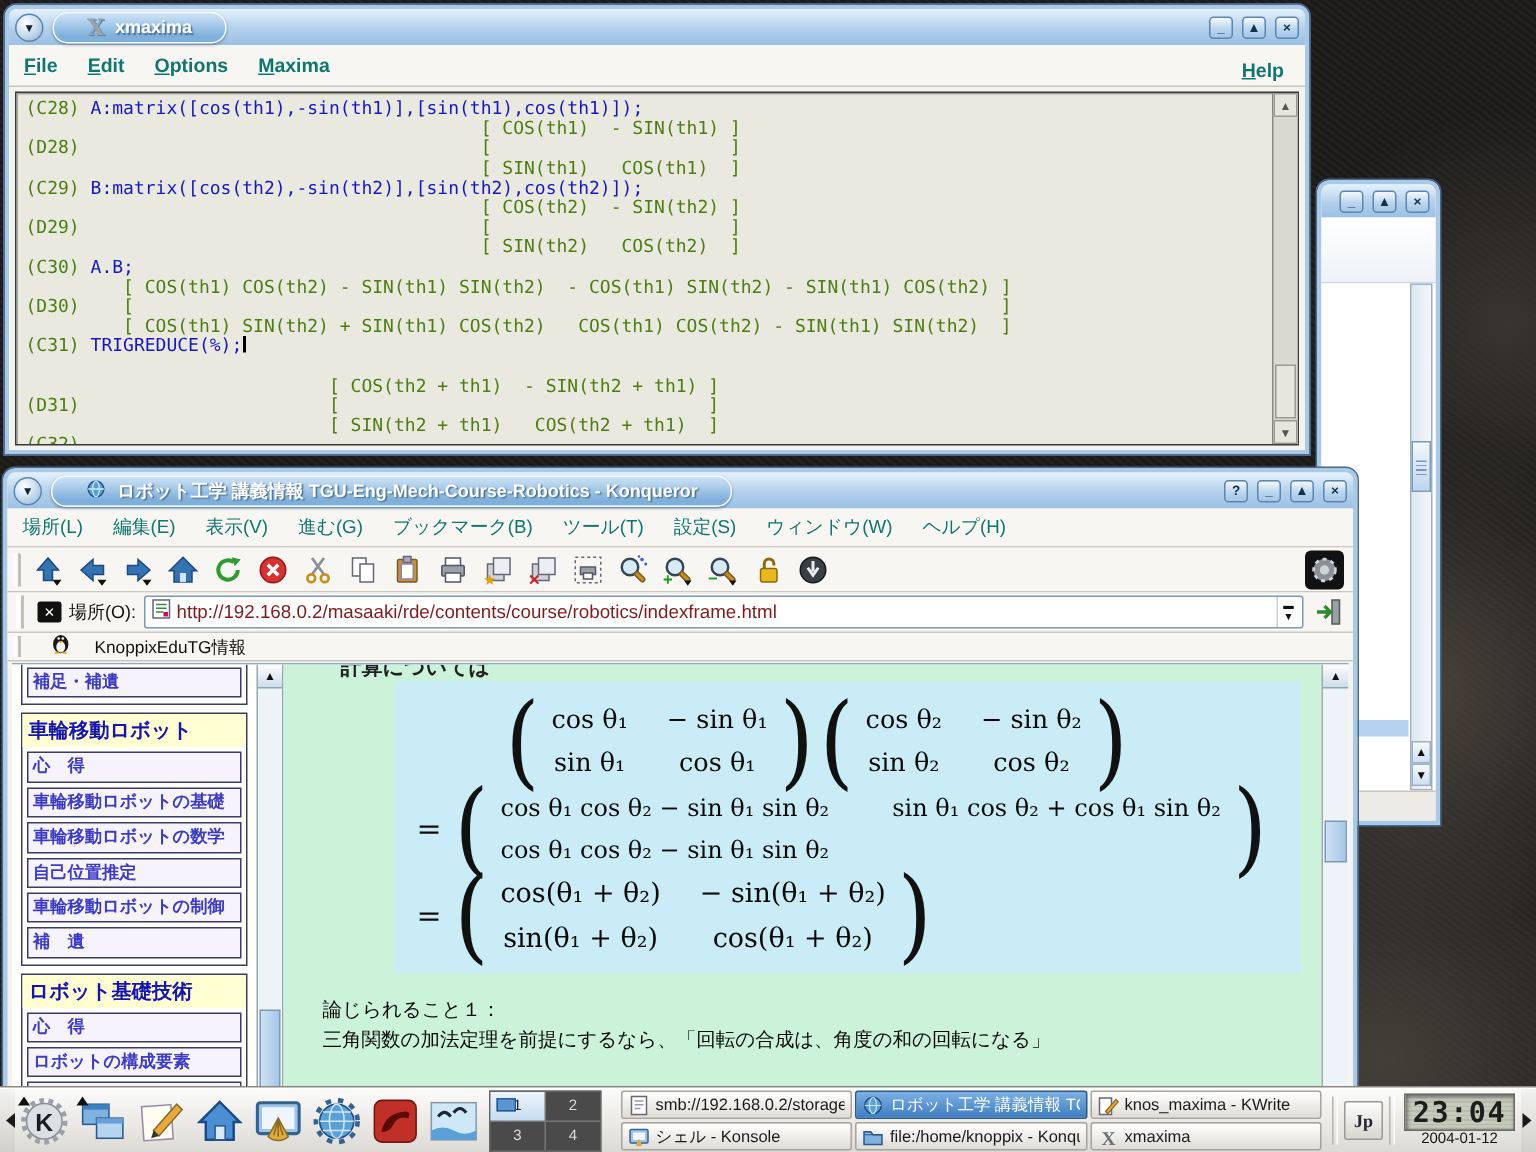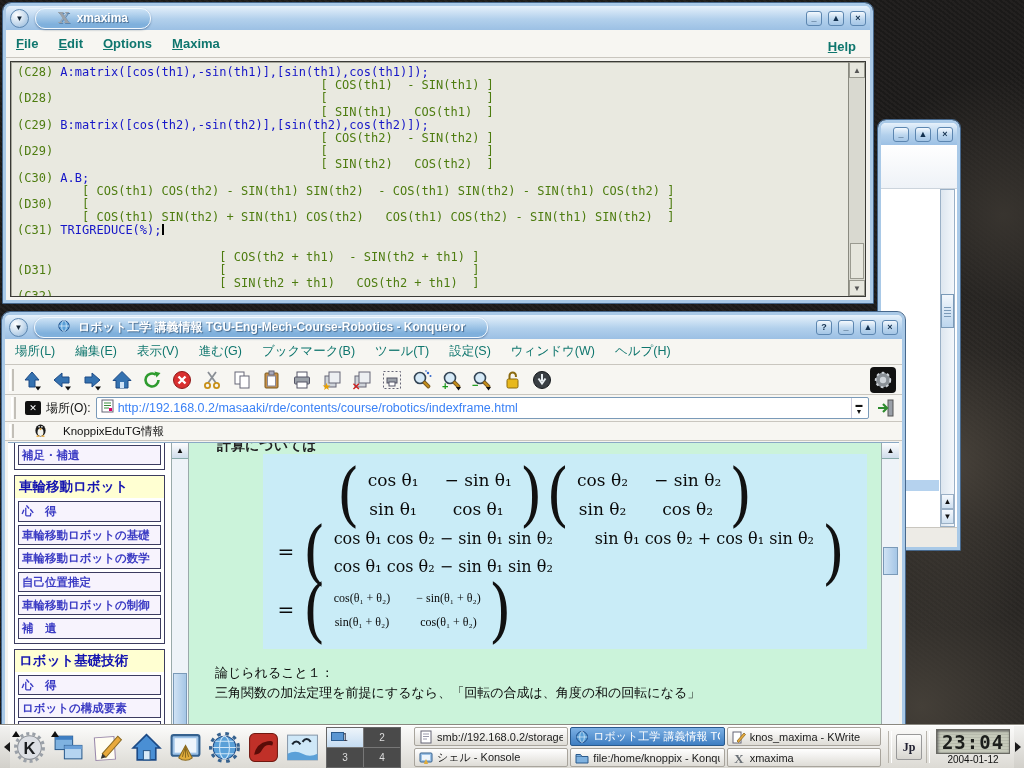--- a/index.html
+++ b/index.html
@@ -56,38 +56,38 @@
 .toolbar{height:30px;background:#f7f6f2;border-bottom:1px solid #c9c6bf;display:flex;align-items:center;padding:0 2px}
 .handle{width:5px;height:22px;border-left:2px solid #fff;border-right:2px solid #c2bfb8;margin:0 4px 0 2px}
 #kq-tools{display:flex;align-items:center;gap:3px}
 .tb-btn{width:27px;height:27px;display:flex;align-items:center;justify-content:center;border-radius:3px}
 .tb-btn svg{width:22px;height:22px}
 .throbber{margin-left:auto;margin-right:4px;width:26px;height:26px;border-radius:4px;background:#111;display:flex;align-items:center;justify-content:center}
 .locbar{height:27px;background:#f7f6f2;border-bottom:1px solid #c9c6bf;display:flex;align-items:center;padding:0 4px;gap:5px}
 .clear-loc{width:16px;height:14px;background:#111;border-radius:2px;color:#fff;font-size:9px;line-height:14px;text-align:center}
 .loc-label{font-size:12px;color:#111;white-space:nowrap}
 .loc-field{flex:1;height:22px;background:#fff;border:1px solid #7a9ab8;border-radius:2px;display:flex;align-items:center;padding:0 2px 0 4px;gap:4px}
-.loc-field input{border:none;outline:none;flex:1;font-size:12.5px;font-family:"Liberation Sans",sans-serif;color:#3b82f6;background:transparent}
+.loc-field input{border:none;outline:none;flex:1;font-size:12.5px;font-family:"Liberation Sans",sans-serif;color:#7f1d1d;background:transparent}
 .drop-btn{width:15px;height:20px;display:flex;flex-direction:column;align-items:center;justify-content:center;font-size:7px;color:#111;border-left:1px solid #ccd}
 .go-btn{width:24px;height:24px;display:flex;align-items:center;justify-content:center}
 .bookbar{height:19px;background:#f7f6f2;border-bottom:1px solid #c9c6bf;display:flex;align-items:center;gap:16px;padding:0 2px}
 .book-label{font-size:11.5px;color:#111}
 .kq-content{position:absolute;top:127px;left:3px;right:3px;bottom:0;background:#fff;border-top:1px solid #8aa8c4;display:flex;overflow:hidden}
 
 #kq-sidebar{width:163px;background:#fff;overflow:hidden;position:relative}
 #kq-sidebar-list{margin-top:-7px;padding-top:0}
 .sb-sec{border:1px solid #3c3c60;margin:5px 6px;background:#fff;padding-bottom:1px}
 .sb-header{background:#ffffd2;color:#1515b0;font-weight:bold;font-size:13.5px;padding:2px 4px}
 .sb-link{margin:3px 3px;border:1px solid #3c3c60;background:#f7f3fd;color:#3c3cc4;font-size:11.5px;font-weight:600;padding:2px 3px;line-height:1.25}
 .frame-scroll{width:18px;background:#eef3f8;border-left:1px solid #9aa;border-right:1px solid #9aa;position:relative}
 .fs-up{height:16px;background:linear-gradient(#fdfdfd,#cfdceb);border-bottom:1px solid #8aa;display:flex;align-items:center;justify-content:center;font-size:8px;color:#111}
 .fs-thumb{position:absolute;left:1px;right:1px;background:linear-gradient(90deg,#cfe2f4,#a5c6e6);border:1px solid #7a9ab8}
 
 #kq-main{flex:1;background:#cbf3da;position:relative;overflow:hidden;color:#111}
-.partial-top{height:9px;overflow:hidden;margin-left:28px}
+.partial-top{height:9px;overflow:hidden;margin-left:38px}
 .partial-top span{display:inline-block;transform:translateY(-7px);font-size:14px;font-weight:600;color:#222}
 .mathblock{margin:2px 14px 0 74px;background:#c9ecf7;padding:8px 8px 12px 10px;font-family:"DejaVu Serif",serif;color:#0a0a0a}
 .meq{display:flex;align-items:center;gap:4px;margin-top:6px}
 .meq .eqs{font-size:20px;width:26px;text-align:center;flex:0 0 auto}
 .meq.first{padding-left:64px}
 .matrix{display:grid;row-gap:9px;column-gap:26px;justify-items:center;align-items:center;font-size:17px;padding:0 4px}
 .mcell{white-space:nowrap}
 .paren{font-family:"DejaVu Serif",serif;font-size:58px;font-weight:300;line-height:0.9;transform:scaleY(1.18);color:#111}
 .notes{margin:14px 0 0 26px;font-size:13px;line-height:1.6;color:#0a0a0a}
 
@@ -447,21 +447,21 @@
             <div class="matrix" style="font-size: 16px; column-gap: 42px; grid-template-columns: repeat(2, auto);">
               <div class="mcell">cos θ₁ cos θ₂ − sin θ₁ sin θ₂</div>
               <div class="mcell">sin θ₁ cos θ₂ + cos θ₁ sin θ₂</div>
               <div class="mcell">cos θ₁ cos θ₂ − sin θ₁ sin θ₂</div>
             </div>
             <span class="paren">)</span>
         </div>
         <div class="meq">
           <span class="eqs">=</span>
           <span class="paren">(</span>
-            <div class="matrix" style="font-size: 12px; grid-template-columns: repeat(2, auto); font-family: Liberation Serif, serif;">
+            <div class="matrix" style="font-size: 18px; grid-template-columns: repeat(2, auto);">
               <div class="mcell">cos(θ₁ + θ₂)</div>
               <div class="mcell">− sin(θ₁ + θ₂)</div>
               <div class="mcell">sin(θ₁ + θ₂)</div>
               <div class="mcell">cos(θ₁ + θ₂)</div>
             </div>
             <span class="paren">)</span>
         </div>
       </div>
       <div class="notes">
         <div>論じられること１：</div>

